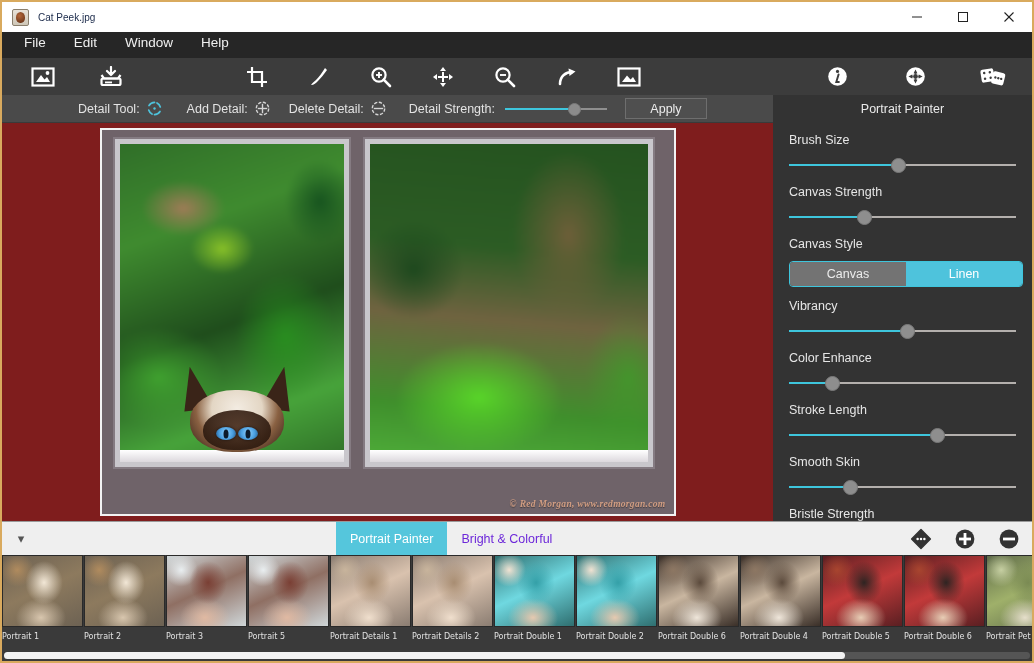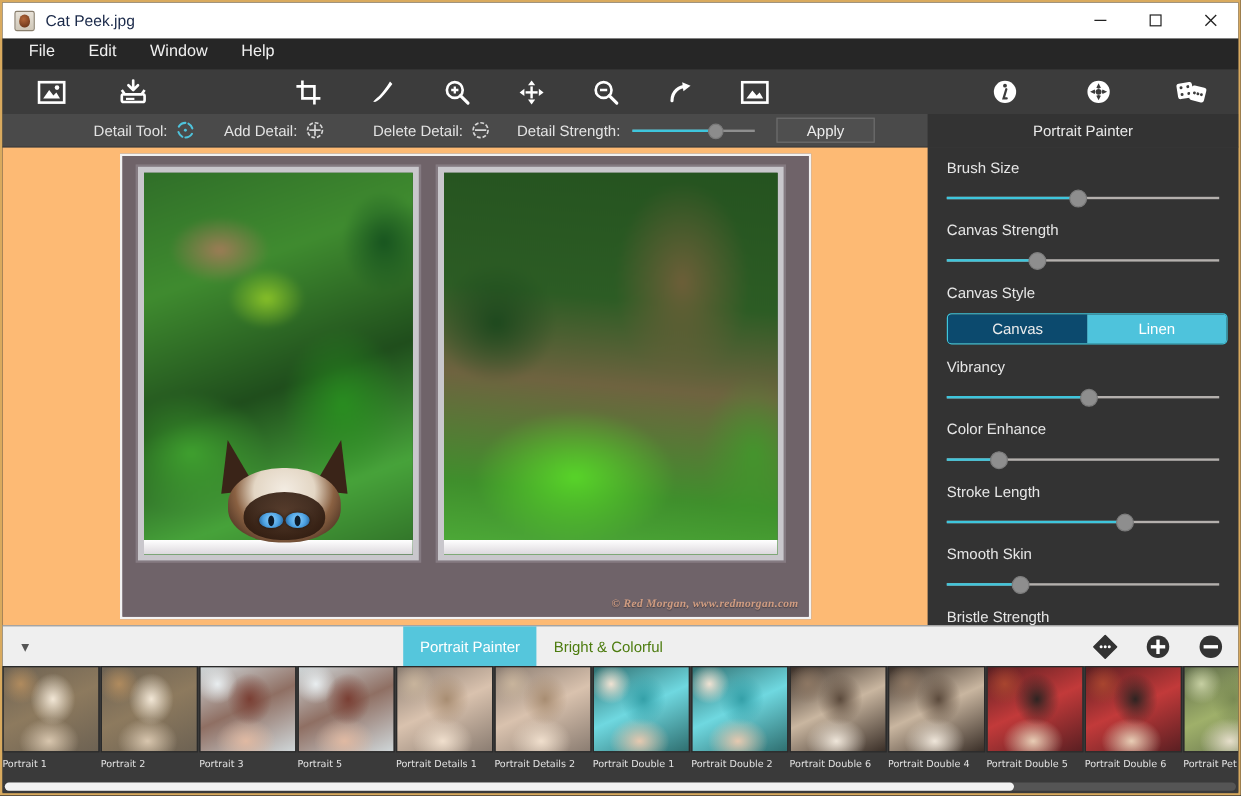--- a/index.html
+++ b/index.html
@@ -27,21 +27,21 @@
     width: 17px; height: 17px; margin-left: 10px; margin-right: 9px;
     background: linear-gradient(#e8e2d8, #cfc7b8);
     border: 1px solid #8a7f6d; border-radius: 2px;
     position: relative; flex: none;
   }
   .title-icon::after {
     content: ""; position: absolute; left: 3px; top: 2px;
     width: 9px; height: 11px; border-radius: 50% 50% 45% 45%;
     background: radial-gradient(circle at 40% 35%, #b4673a, #5d2c13);
   }
-  .title-text { font-size: 13px; color: #1b2a4a; }
+  .title-text { font-size: 10px; color: #1b2a4a; }
   .winbtns { position: absolute; right: 0; top: 0; height: 30px; display: flex; }
   .winbtn {
     width: 46px; height: 30px; display: flex; align-items: center; justify-content: center;
     color: #222; font-size: 13px; line-height: 1;
   }
   .winbtn svg { display: block; }
 
   
   .menubar {
     height: 26px; background: #262626;
@@ -93,21 +93,21 @@
   .panel-title {
     position: absolute; right: 0; top: 0; width: 259px; height: 28px;
     background: #333333;
     display: flex; align-items: center; justify-content: center;
     color: #eaeaea; font-size: 12.5px;
   }
 
   
   .mainrow { display: flex; height: 398px; }
   .canvas-area {
-    flex: 1; background: #fdba74;
+    flex: 1; background: #7f1d1d;
     display: flex; align-items: center; justify-content: center;
     position: relative;
   }
   .photo {
     width: 576px; height: 388px;
     border: 2px solid #f2f2f2;
     position: relative; overflow: hidden;
     background: #6b6068;
   }
   .photo-frame { position: absolute; inset: 0; background: #6f6369; }
@@ -183,35 +183,35 @@
   .s-track { position: absolute; top: 7px; left: 0; width: 100%; height: 2px; background: #b4b0ad; }
   .s-fill  { position: absolute; top: 7px; left: 0; height: 2px; background: #3ec6dd; }
   .s-knob  { position: absolute; top: 1px; width: 15px; height: 15px; border-radius: 50%;
              background: #8e8e8e; border: 1px solid #7b7b7b; transform: translateX(-7px); }
   .seg {
     display: flex; width: 234px; height: 26px; border-radius: 4px; overflow: hidden;
     border: 1px solid #3ec6dd;
   }
   .seg-btn {
     flex: 1; display: flex; align-items: center; justify-content: center;
-    font-size: 12.5px; color: #ececec; background: #0c4a6e;
+    font-size: 12.5px; color: #ececec; background: #737373;
   }
   .seg-btn.active { background: #4ec3dc; color: #ffffff; }
 
   
   .tabbar {
     height: 34px; background: #efefef; display: flex; align-items: center;
     position: relative; border-top: 1px solid #9a9a9a;
   }
   .chev-down { width: 38px; display: flex; align-items: center; justify-content: center;
                color: #555; font-size: 13px; }
   .tabs { display: flex; height: 34px; margin-left: 296px; }
   .tab {
     height: 34px; padding: 0 14px; display: flex; align-items: center;
-    font-size: 12.5px; color: #4d7c0f;
+    font-size: 12.5px; color: #6d28d9;
   }
   .tab.active { background: #55c6dc; color: #ffffff; }
   .tabbar-right { position: absolute; right: 12px; display: flex; align-items: center; gap: 22px; }
   .rbtn { width: 22px; height: 22px; display: flex; align-items: center; justify-content: center; }
   .rbtn svg { display: block; }
 
   
   .thumbstrip {
     height: 105px; background: #3a3a3a;
     display: flex; align-items: flex-start; overflow: hidden;
@@ -405,21 +405,21 @@
 
     <div class="opt-label" style="margin-left:24px">Add Detail:</div>
     <div class="opt-icon">
       <svg width="17" height="17" viewBox="0 0 17 17">
         <circle cx="8.5" cy="8.5" r="6.2" fill="none" stroke="#d6d6d6" stroke-width="1.4" stroke-dasharray="3.2 1.6"></circle>
         <line x1="8.5" y1="3.8" x2="8.5" y2="13.2" stroke="#d6d6d6" stroke-width="1.4"></line>
         <line x1="3.8" y1="8.5" x2="13.2" y2="8.5" stroke="#d6d6d6" stroke-width="1.4"></line>
       </svg>
     </div>
 
-    <div class="opt-label" style="margin-left:40px">Delete Detail:</div>
+    <div class="opt-label" style="margin-left:18px">Delete Detail:</div>
     <div class="opt-icon">
       <svg width="17" height="17" viewBox="0 0 17 17">
         <circle cx="8.5" cy="8.5" r="6.2" fill="none" stroke="#d6d6d6" stroke-width="1.4" stroke-dasharray="3.2 1.6"></circle>
         <line x1="3.8" y1="8.5" x2="13.2" y2="8.5" stroke="#d6d6d6" stroke-width="1.4"></line>
       </svg>
     </div>
 
     <div class="opt-label" style="margin-left:22px">Detail Strength:</div>
     <div class="mini-slider">
       <div class="mini-track"></div>

